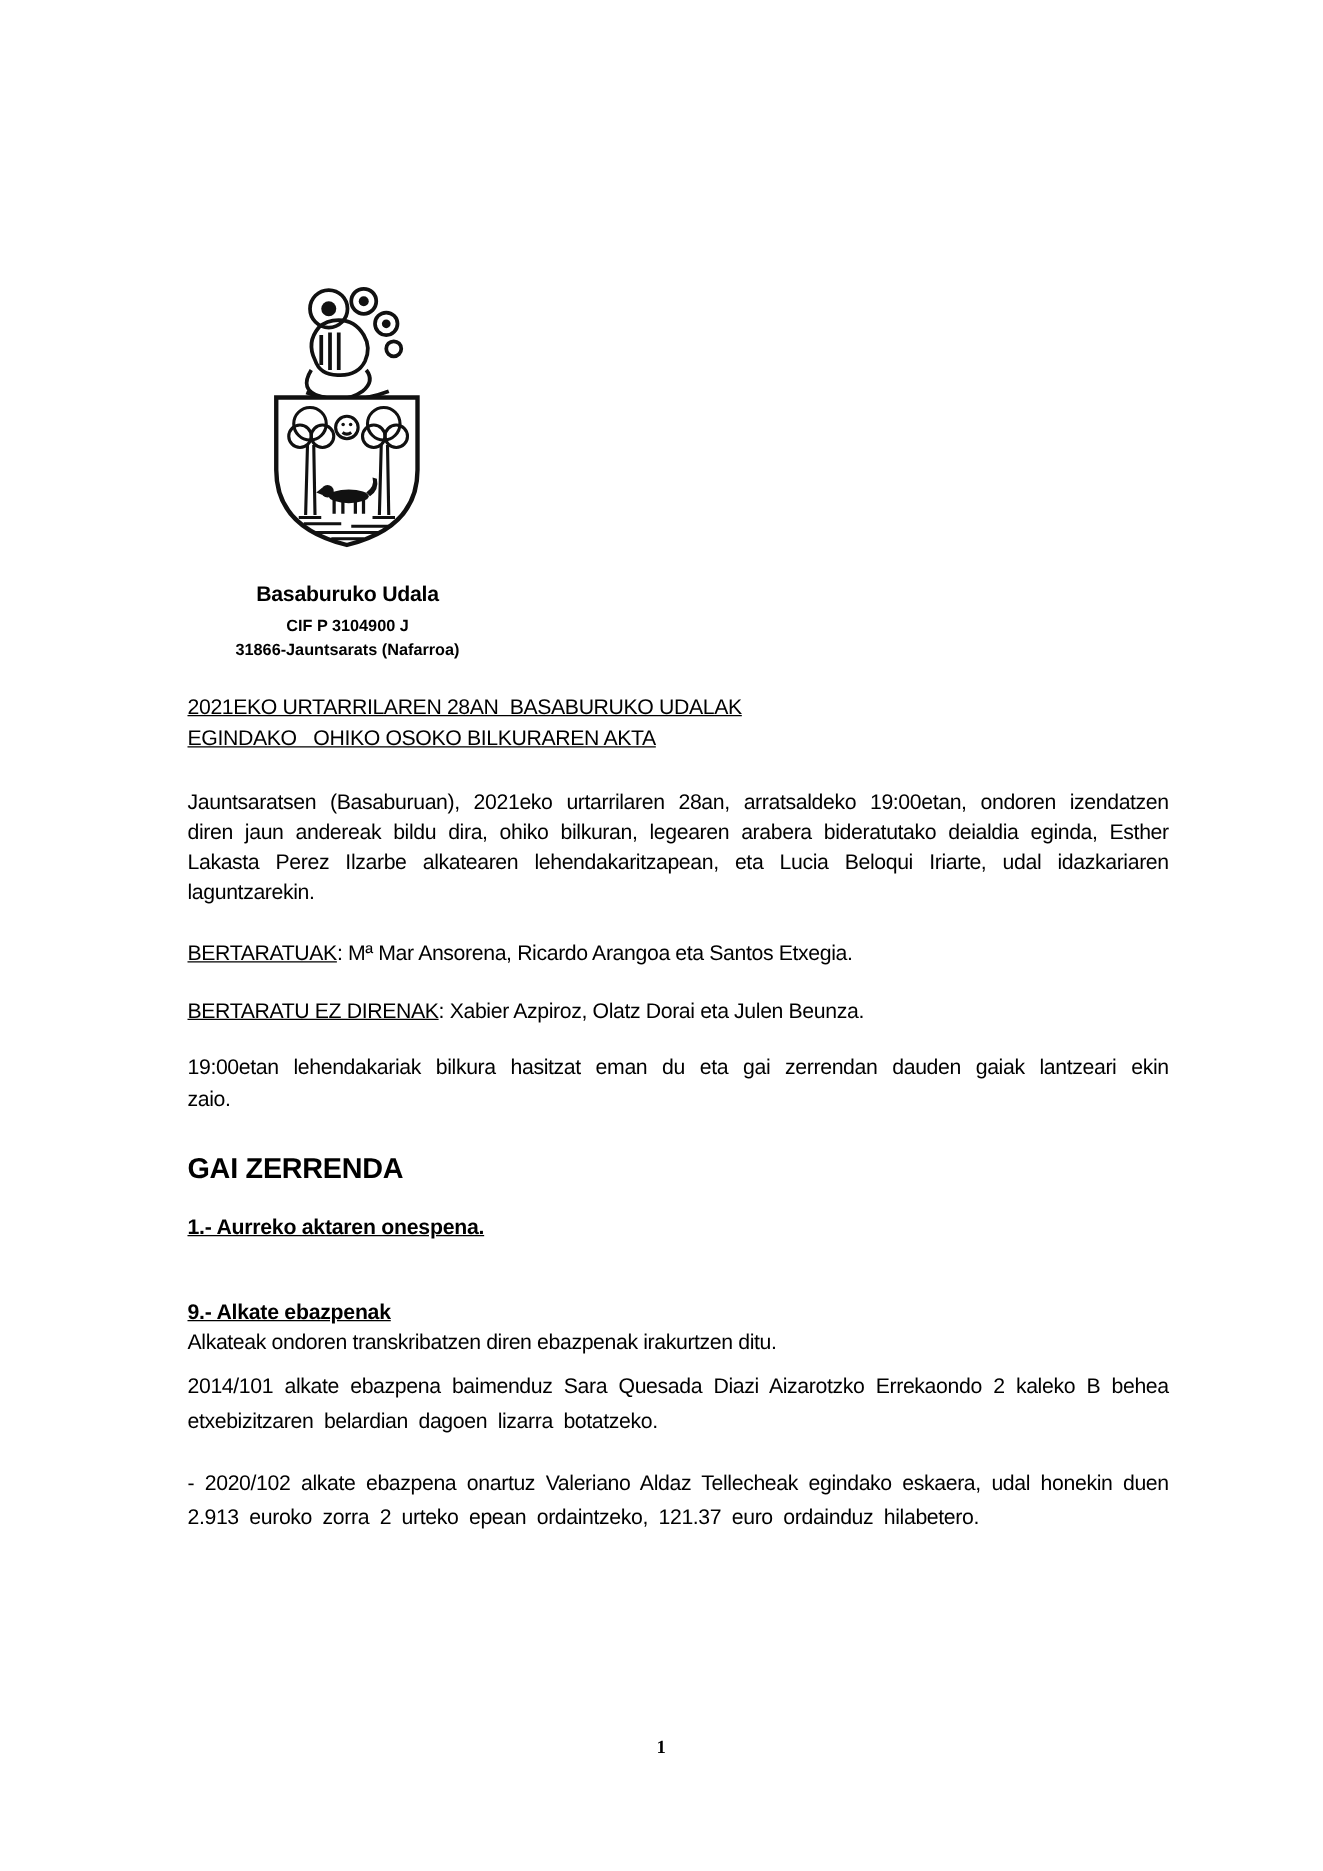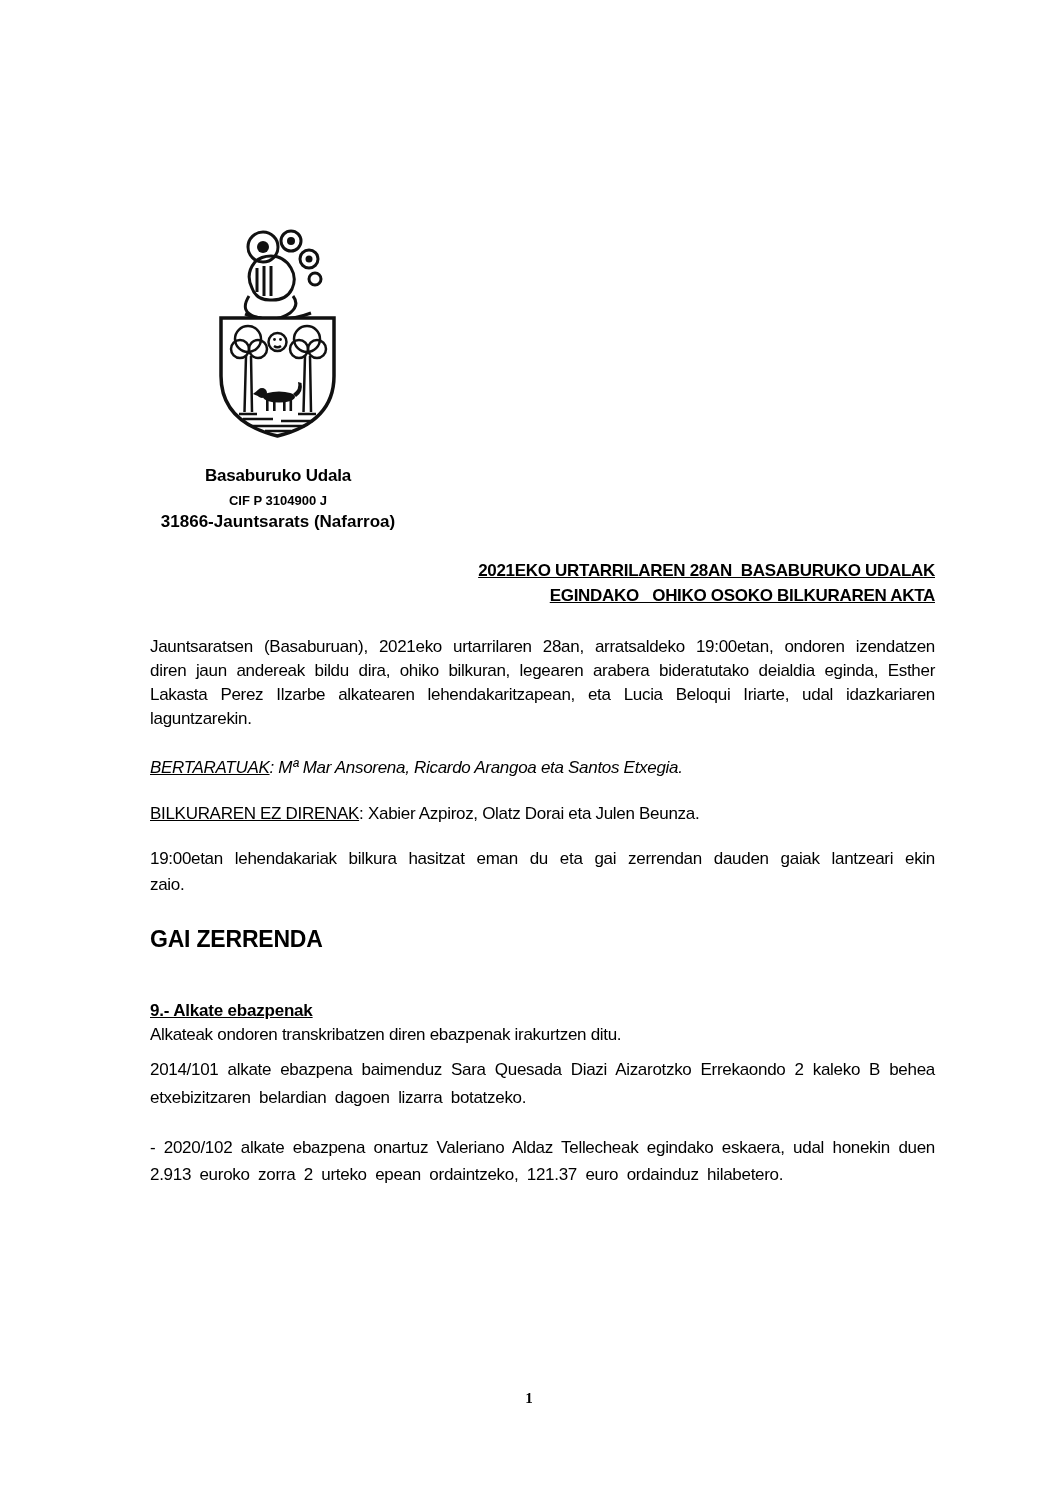--- a/index.html
+++ b/index.html
@@ -32,45 +32,45 @@
     font-weight: bold;
     letter-spacing: -0.2px;
   }
   .org-cif {
     margin-top: 7px;
     font-size: 13px;
     font-weight: bold;
   }
   .org-address {
     margin-top: 4px;
-    font-size: 17px;
+    font-size: 13px;
     font-weight: bold;
   }
   .doc-title {
     margin-top: 26px;
-    text-align: right;
+    text-align: left;
     font-size: 17px;
-    font-weight: bold;
+    font-weight: normal;
     line-height: 25px;
     letter-spacing: -0.3px;
   }
   .u { text-decoration: underline; }
   .pre { white-space: pre-wrap; }
   p { margin: 0; }
   .para {
     font-size: 17px;
     line-height: 24px;
     letter-spacing: -0.3px;
   }
   .just {
     text-align: justify;
     word-spacing: 4px;
   }
   .intro      { margin-top: 27px; }
-  .attendees  { margin-top: 25px; font-style: italic; }
+  .attendees  { margin-top: 25px; }
   .absent     { margin-top: 22px; }
   .opening    { margin-top: 20px; line-height: 26px; }
   .agenda-heading {
     margin-top: 28px;
     font-size: 23px;
     font-weight: bold;
     letter-spacing: -0.2px;
   }
   .section-heading {
     margin-top: 24px;
@@ -165,26 +165,27 @@
 
     <div class="doc-title">
       <div><span class="u pre">2021EKO URTARRILAREN 28AN  BASABURUKO UDALAK</span></div>
       <div><span class="u pre">EGINDAKO   OHIKO OSOKO BILKURAREN AKTA</span></div>
     </div>
 
     <p class="para just intro">Jauntsaratsen (Basaburuan), 2021eko urtarrilaren 28an,  arratsaldeko  19:00etan, ondoren izendatzen diren jaun andereak bildu dira, ohiko bilkuran, legearen arabera bideratutako deialdia eginda, Esther Lakasta Perez Ilzarbe alkatearen lehendakaritzapean, eta Lucia Beloqui Iriarte, udal idazkariaren laguntzarekin.</p>
 
     <p class="para attendees"><span class="u">BERTARATUAK</span><span>: Mª Mar Ansorena, Ricardo Arangoa eta Santos Etxegia.</span></p>
 
-    <p class="para absent"><span class="u">BILKURAREN EZ DIRENAK</span><span>: Xabier Azpiroz, Olatz Dorai eta Julen Beunza.</span></p>
+    <p class="para absent"><span class="u">BERTARATU EZ DIRENAK</span><span>: Xabier Azpiroz, Olatz Dorai eta Julen Beunza.</span></p>
 
     <p class="para just opening">19:00etan  lehendakariak bilkura hasitzat eman du eta gai zerrendan dauden gaiak lantzeari ekin zaio.</p>
 
     <div class="agenda-heading">GAI ZERRENDA</div>
 
+    <div class="section-heading"><span class="u">1.- Aurreko aktaren onespena.</span></div>
 
     <div class="section-heading sec2-heading"><span class="u">9.- Alkate ebazpenak</span></div>
     <p class="para sec2-para1">Alkateak ondoren transkribatzen diren ebazpenak irakurtzen ditu.</p>
     <p class="para just sec2-para2">2014/101 alkate ebazpena  baimenduz Sara Quesada Diazi Aizarotzko  Errekaondo 2 kaleko B behea etxebizitzaren belardian dagoen lizarra botatzeko.</p>
     <p class="para just sec2-para3">- 2020/102 alkate ebazpena onartuz Valeriano Aldaz Tellecheak egindako eskaera, udal honekin duen 2.913 euroko zorra 2 urteko epean ordaintzeko, 121.37 euro ordainduz hilabetero.</p>
 
   </div>
 
   <div class="page-number">1</div>
 </div>

